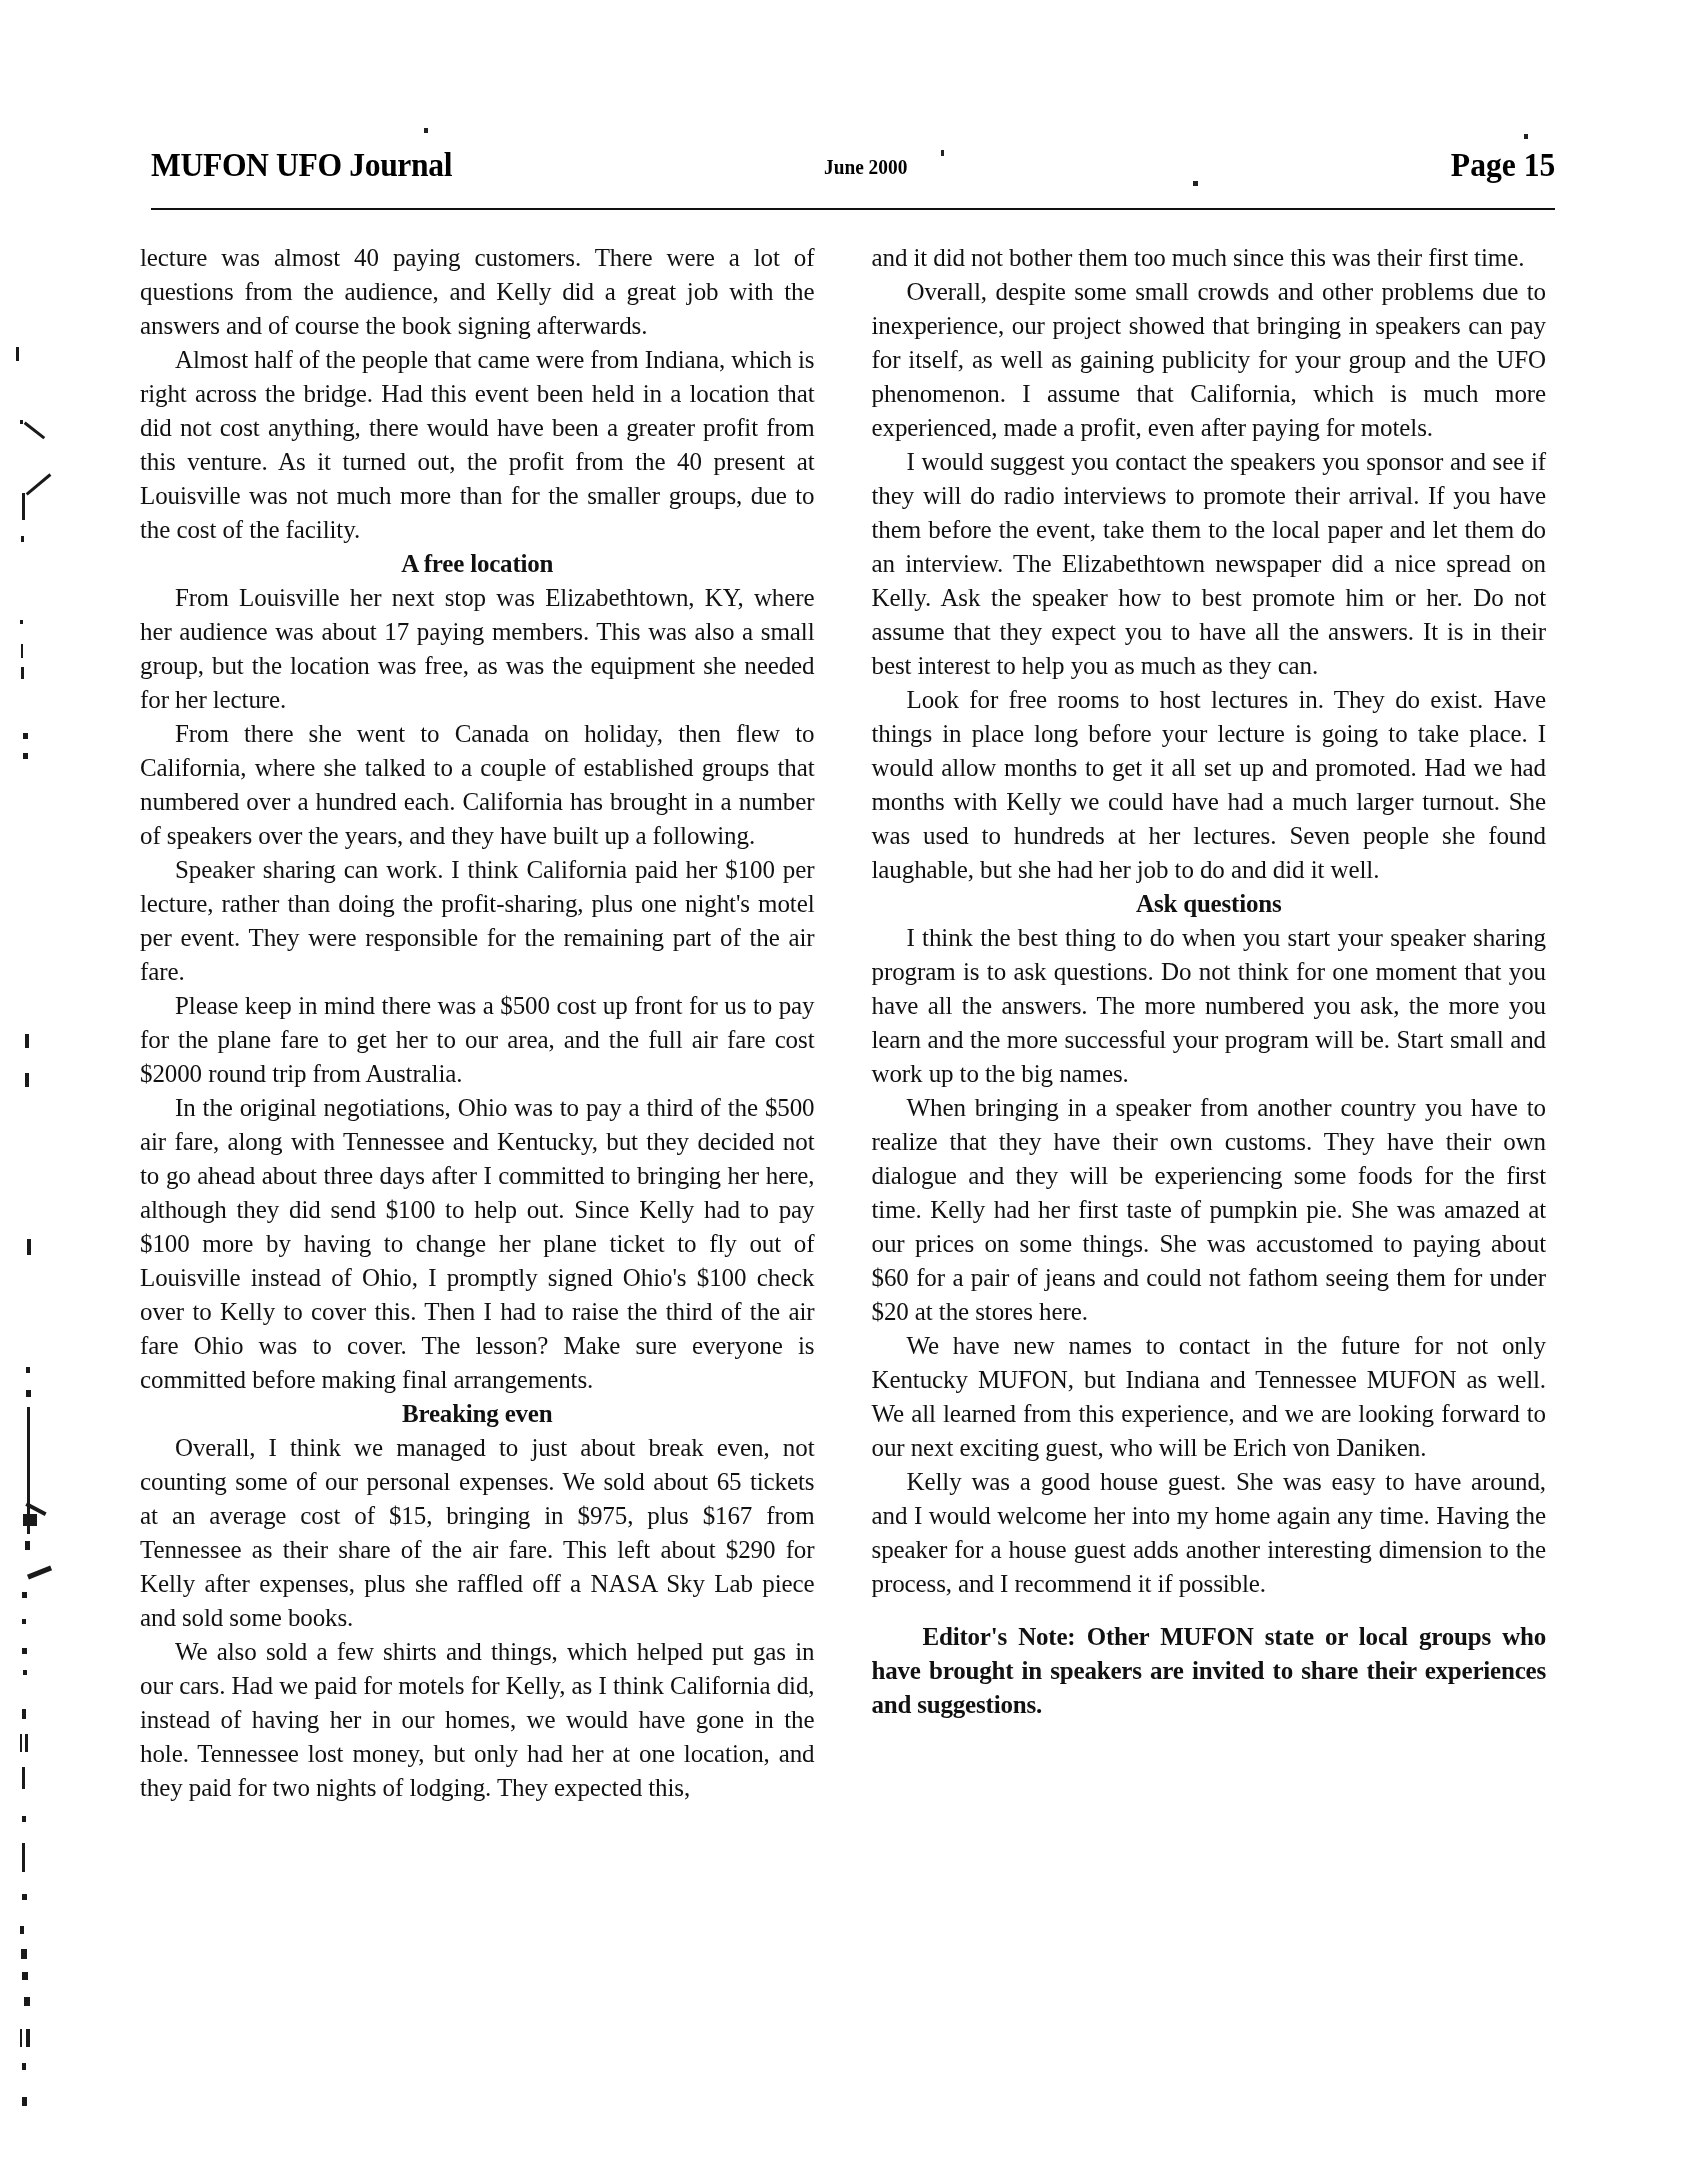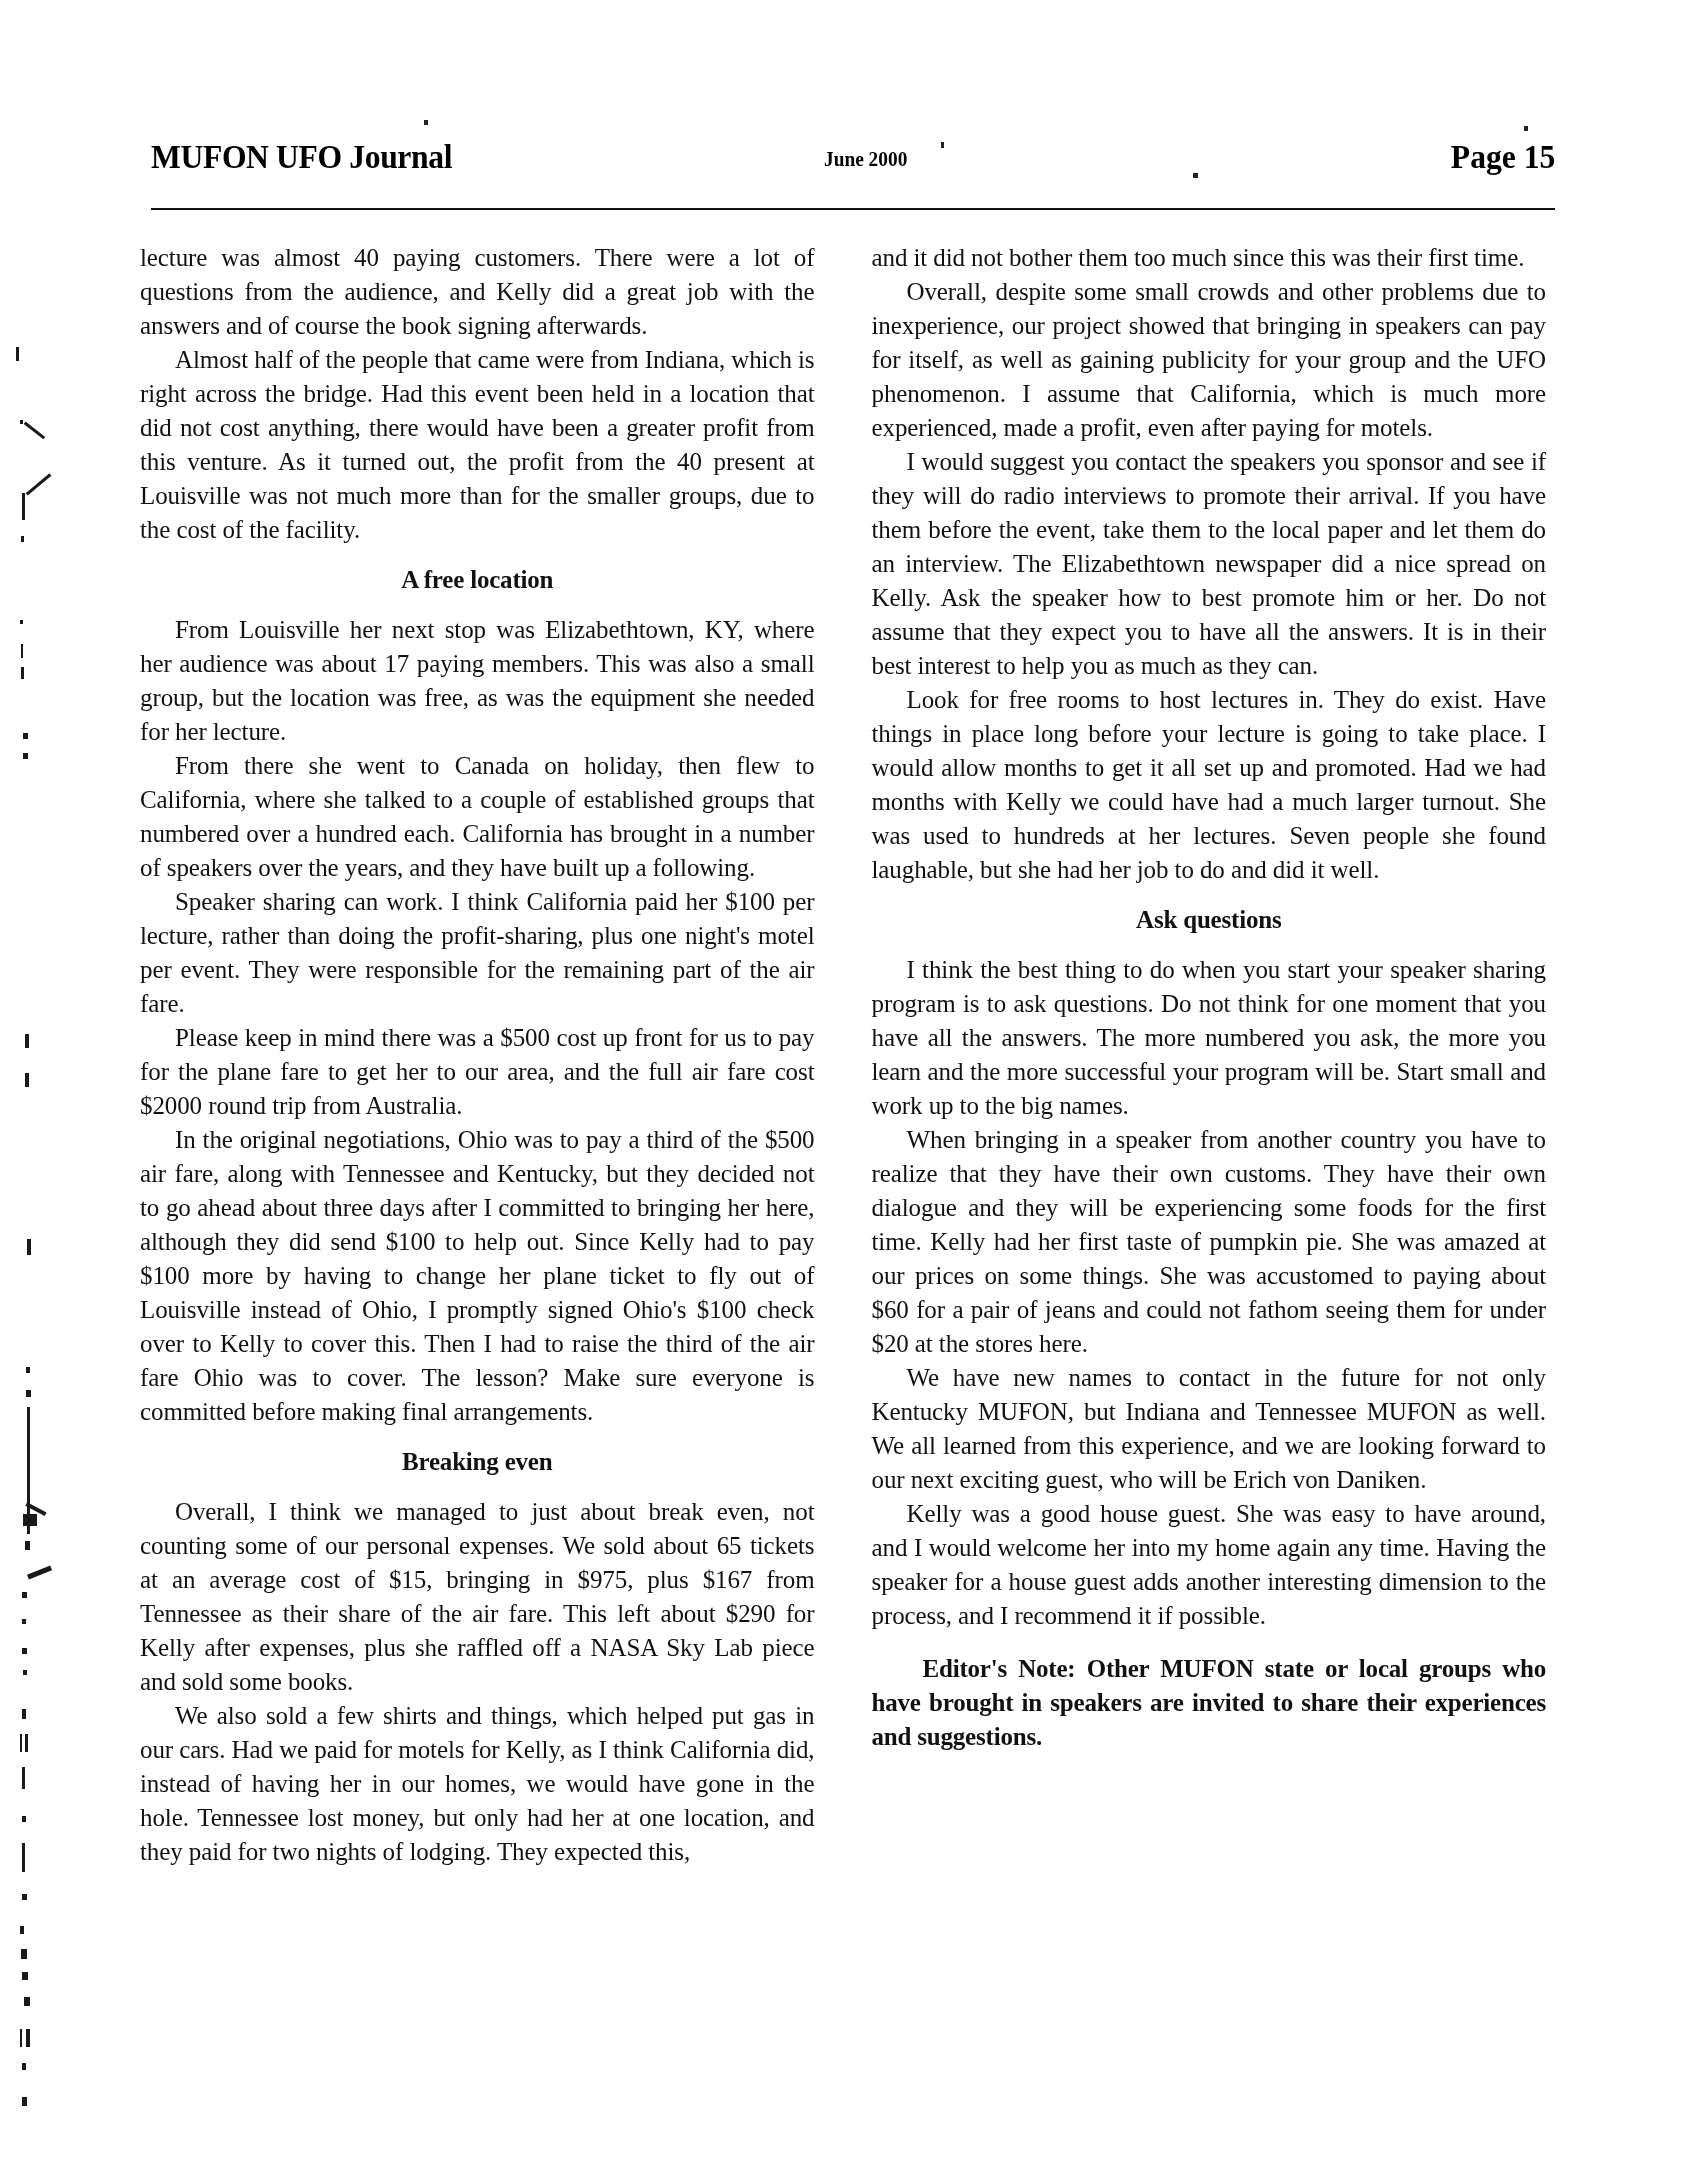--- a/index.html
+++ b/index.html
@@ -35,21 +35,21 @@
   }
   .mark {
     position: absolute;
     background: #1a1a1a;
   }
 
   
   .masthead {
     position: absolute;
     left: 151px;
-    top: 138px;
+    top: 146px;
     width: 1404px;
     height: 60px;
   }
   .masthead-title {
     position: absolute;
     left: 0;
     top: 0;
     font-family: "Liberation Serif", "DejaVu Serif", serif;
     font-weight: 700;
     font-size: 34px;
@@ -117,21 +117,21 @@
     word-spacing: 0px;
     -webkit-font-smoothing: none;
   }
   .col p.no-indent {
     text-indent: 0;
   }
   .col p.flush-last {
     text-align-last: left;
   }
   .col h3 {
-    margin: 16px;
+    margin: 0;
     font-size: 25px;
     line-height: 34px;
     font-weight: 700;
     text-align: center;
     text-indent: 0;
     letter-spacing: -0.2px;
   }
   .col p.editors-note {
     font-weight: 700;
     text-indent: 51px;

